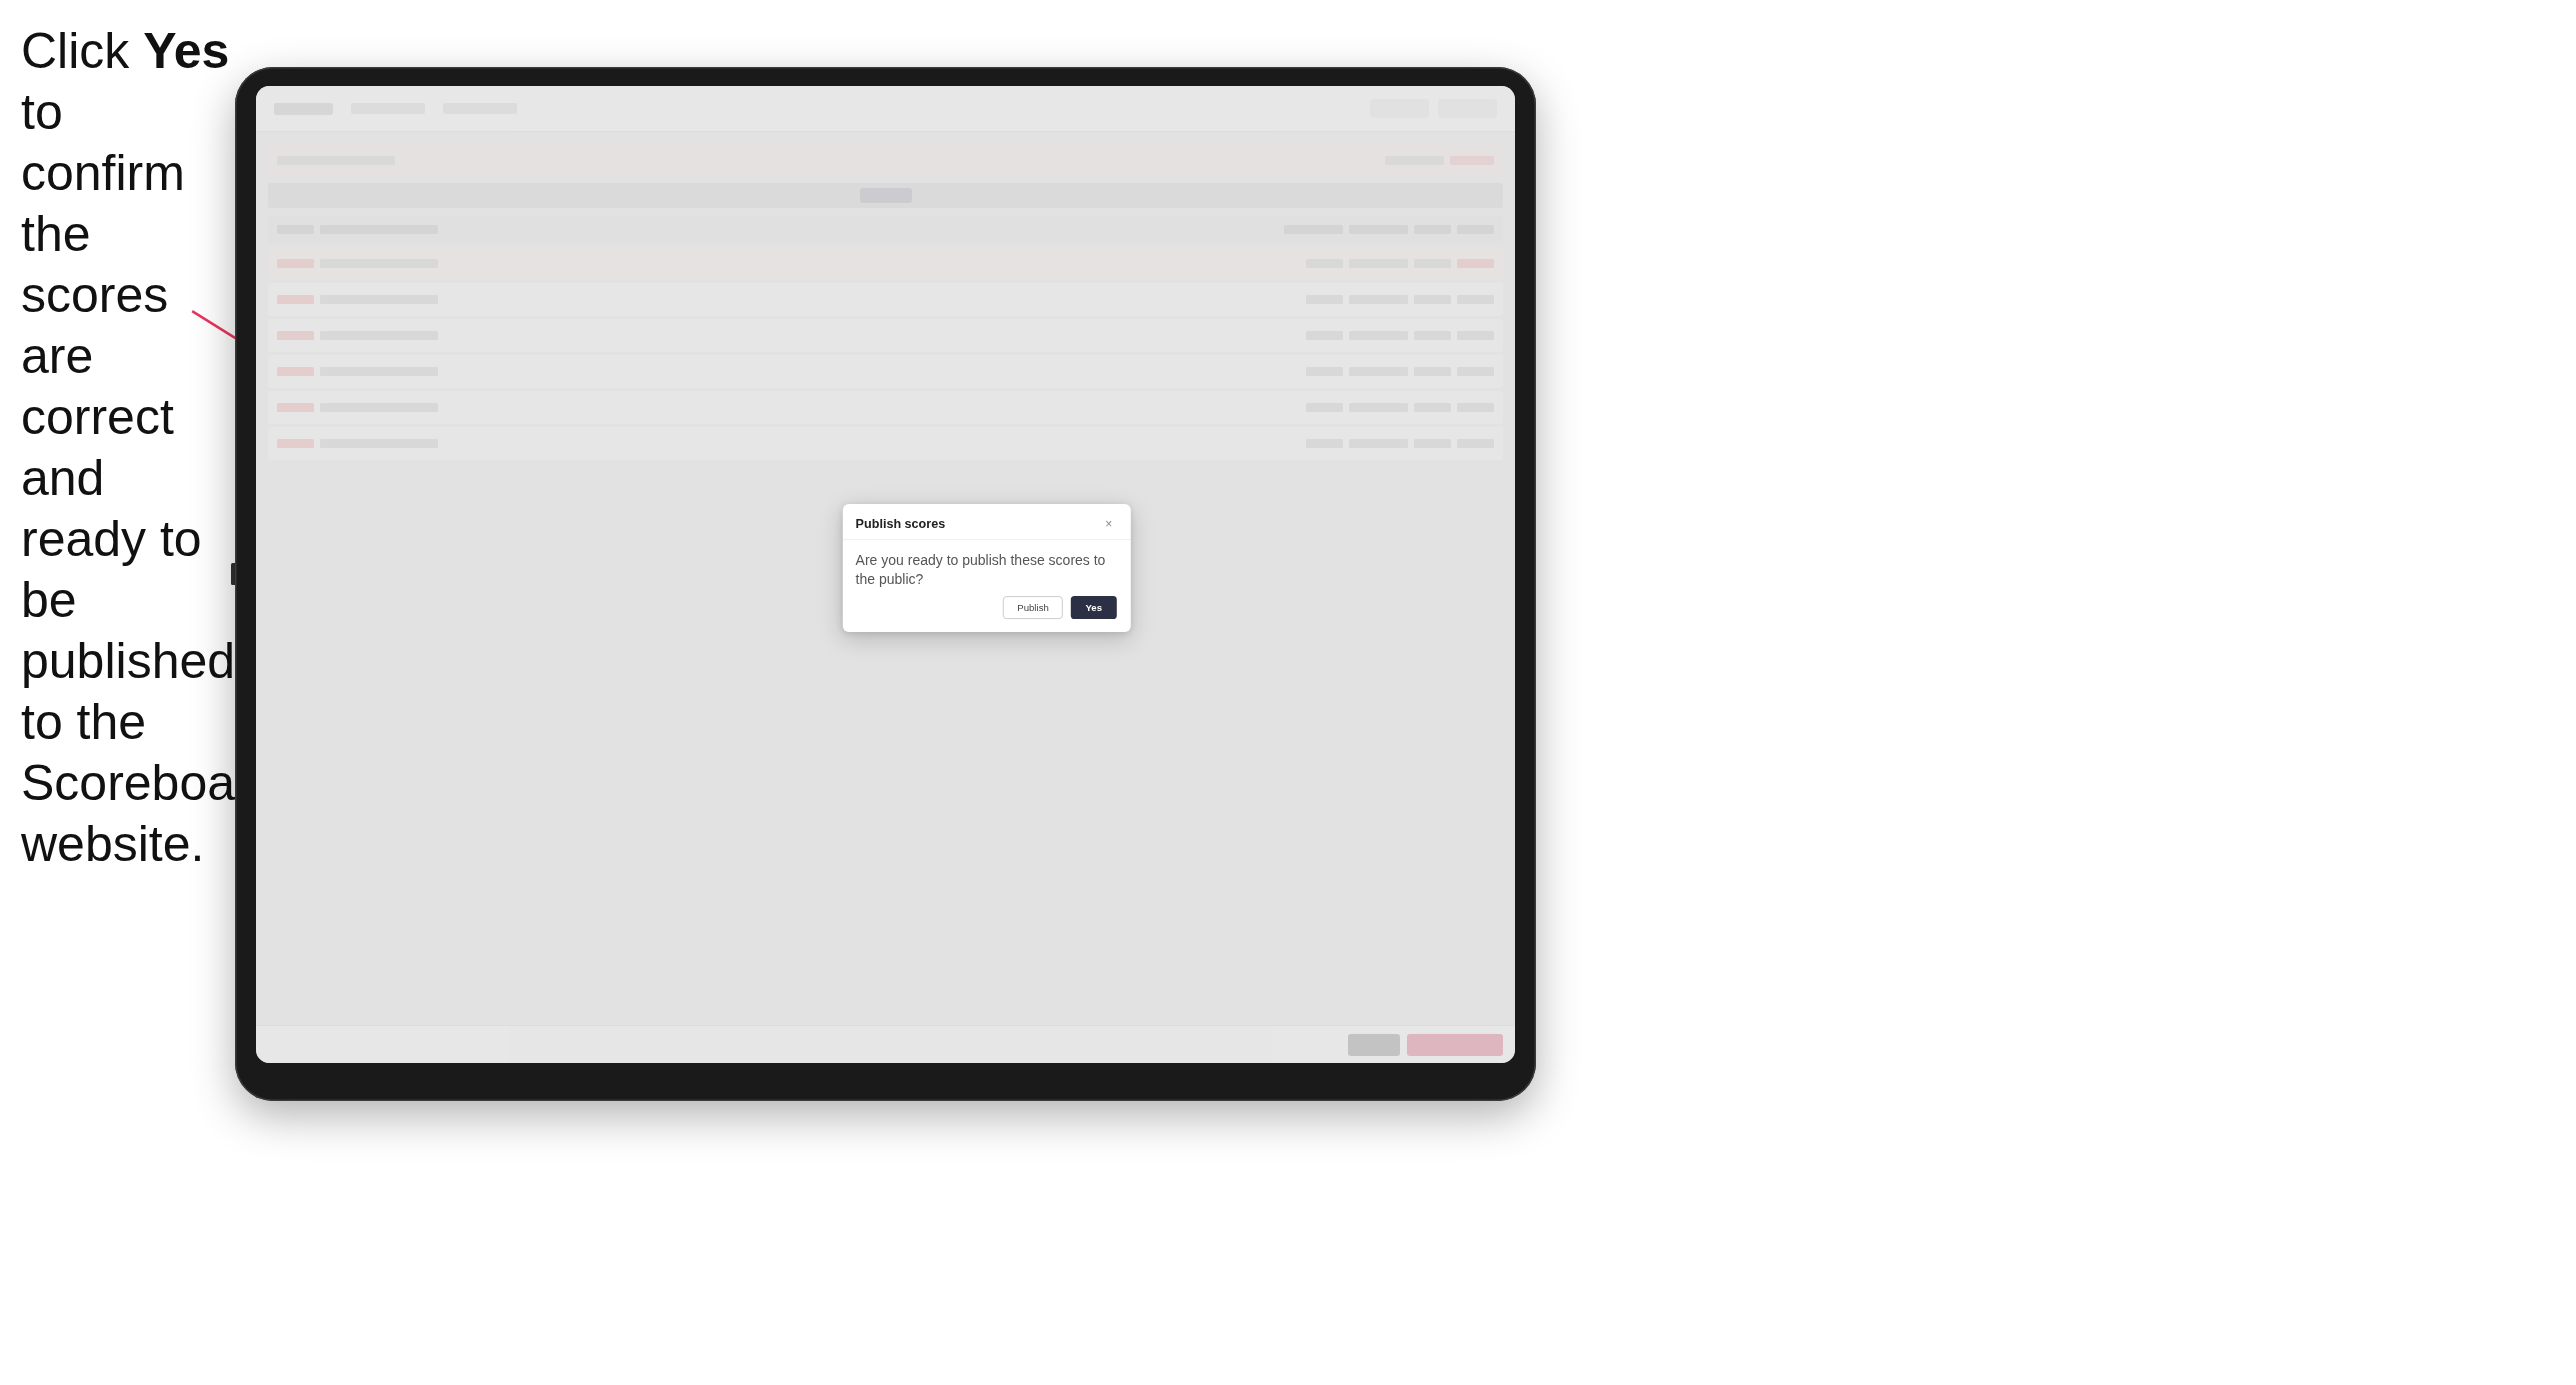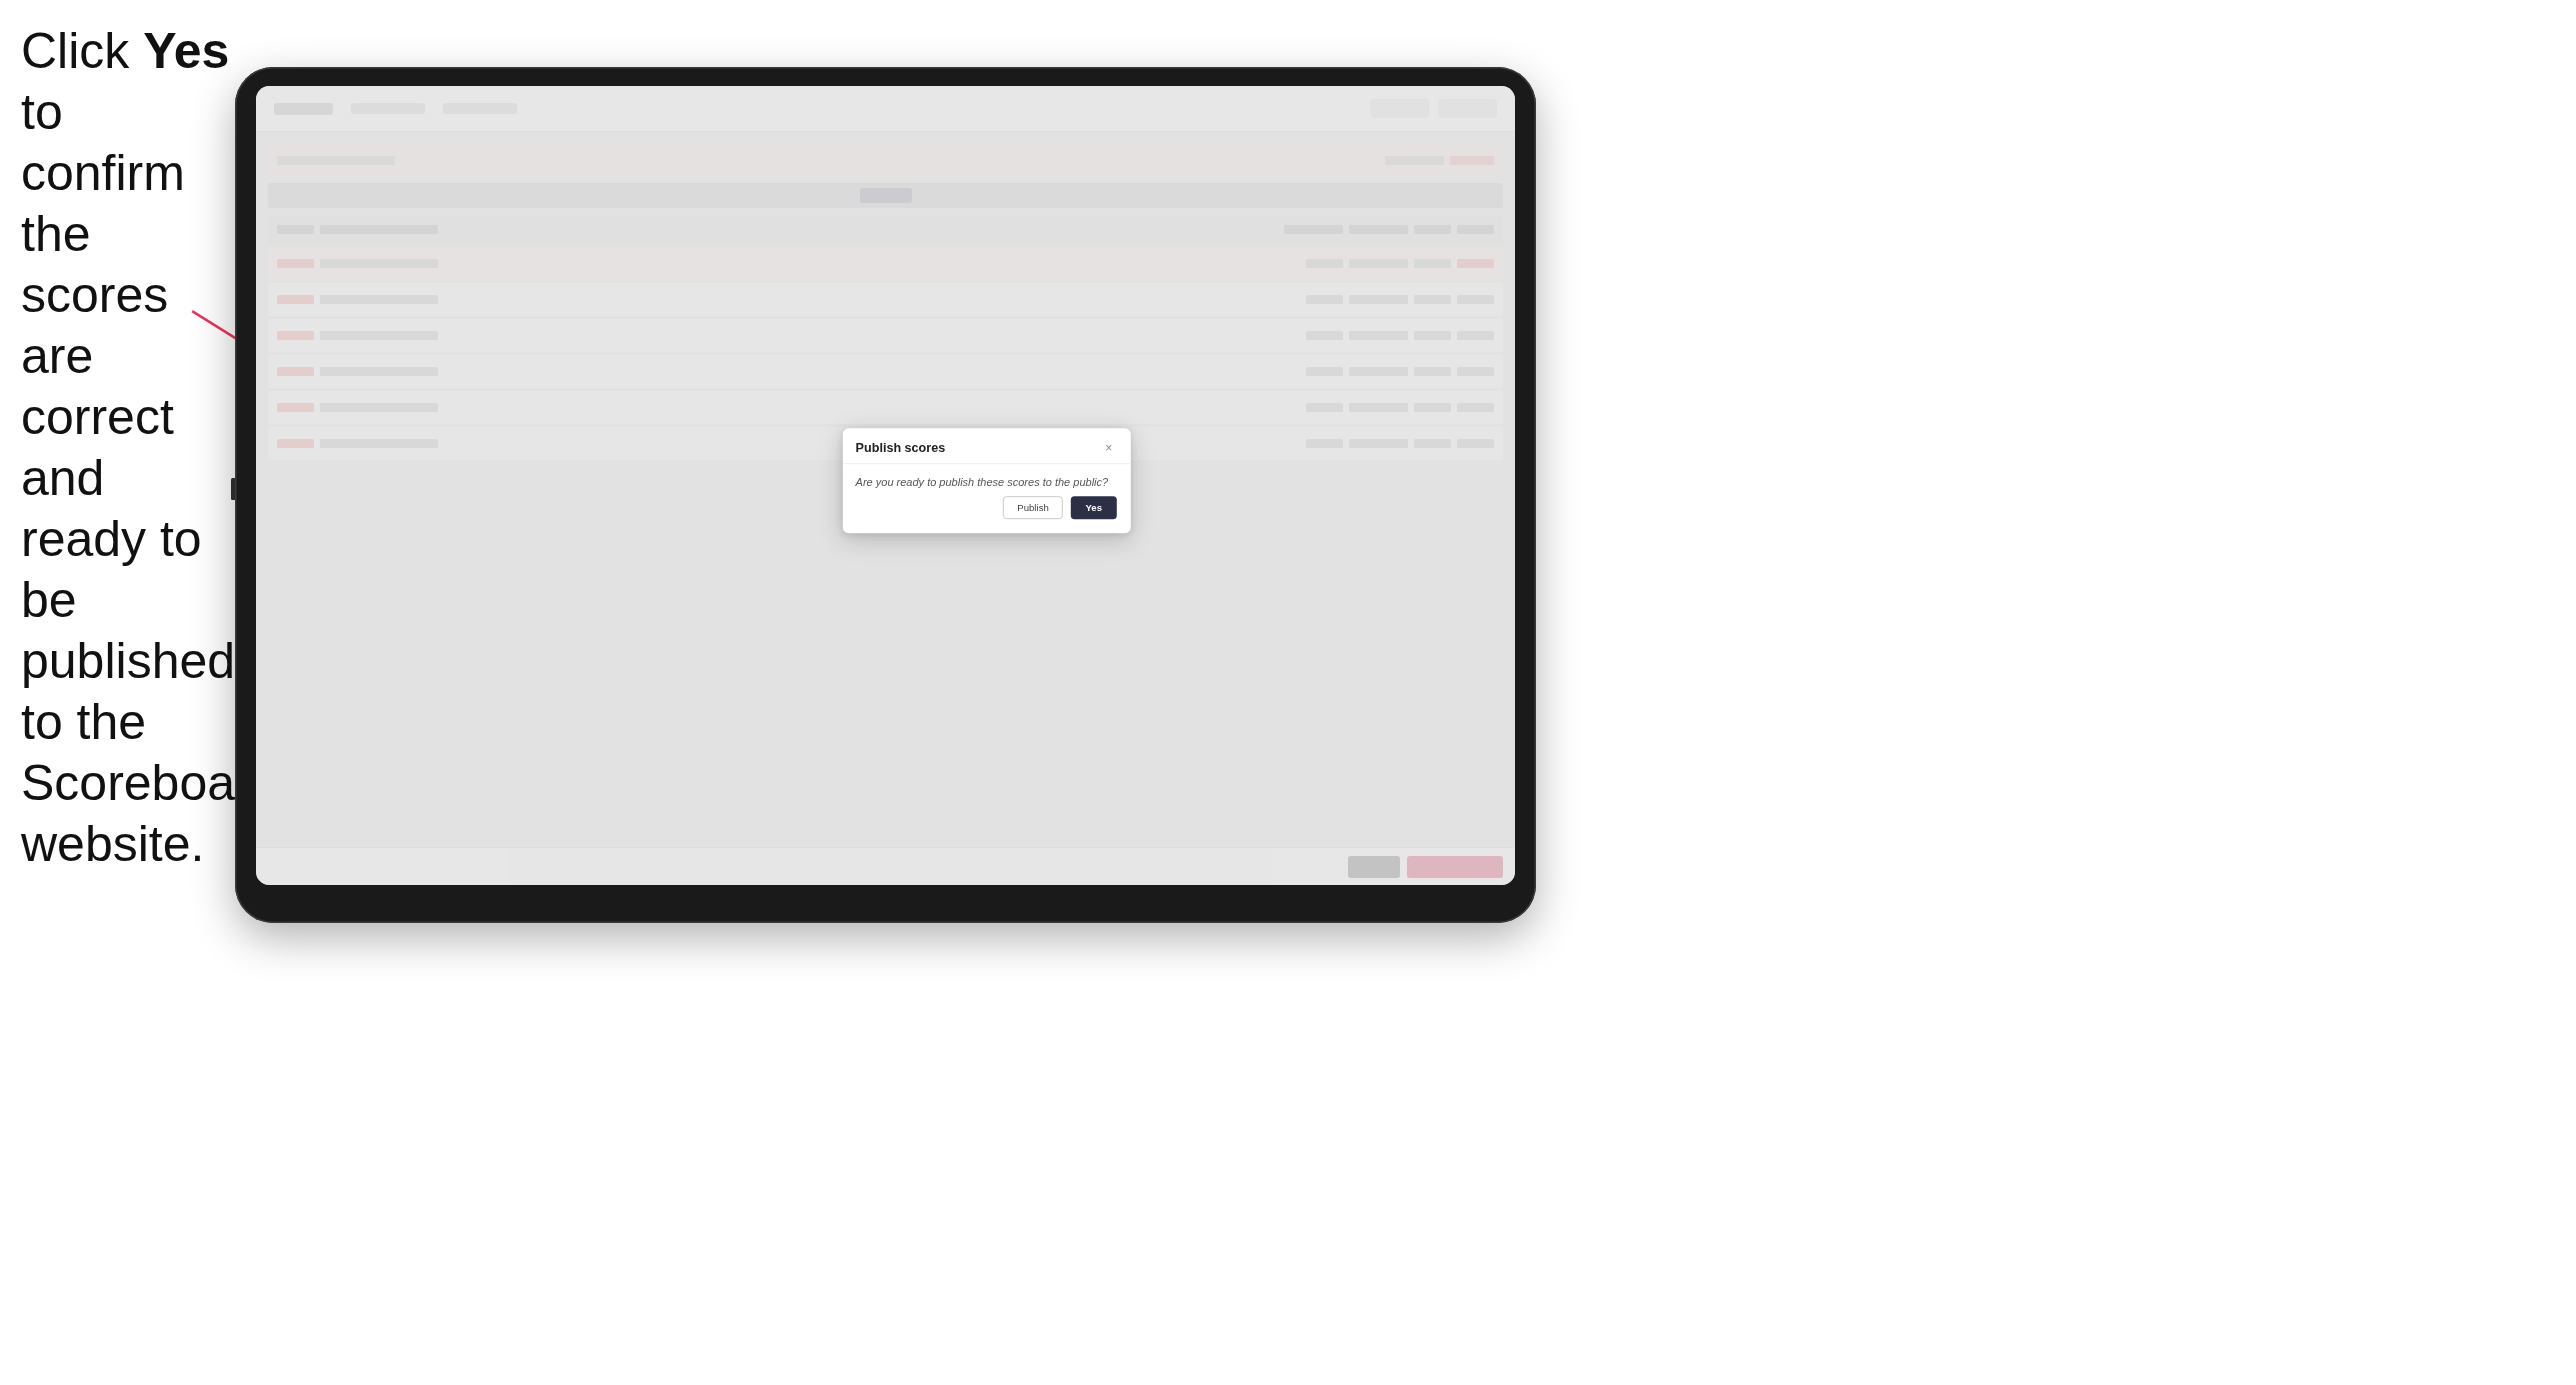--- a/index.html
+++ b/index.html
@@ -25,21 +25,21 @@
     .instruction-text strong {
       font-weight: 800;
     }
 
     
     .tablet-device {
       position: absolute;
       left: 235px;
       top: 67px;
       width: 1301px;
-      height: 856px;
+      height: 1034px;
       background: #1a1a1a;
       border-radius: 38px;
       padding: 19px 21px 38px 21px;
       box-shadow: 0 15px 44px rgba(0,0,0,0.3), inset 0 0 0 1.5px #3a3a3a;
     }
 
     .tablet-screen {
       width: 100%;
       height: 100%;
       background: #f0f0f0;
@@ -205,25 +205,24 @@
       font-size: 12px;
       cursor: pointer;
       border-radius: 50%;
     }
 
     .dialog-body {
       padding: 10.4px 13.3px 13.3px 13.3px;
     }
 
     .dialog-message {
-      font-size: 11px;
+      font-size: 14px;
       color: #555555;
       margin-bottom: 6px;
       line-height: 1.4;
-      font-style: italic;
     }
 
     .dialog-actions {
       display: flex;
       justify-content: flex-end;
       gap: 7.4px;
     }
 
     .btn-cancel {
       padding: 5.2px 13.3px;

